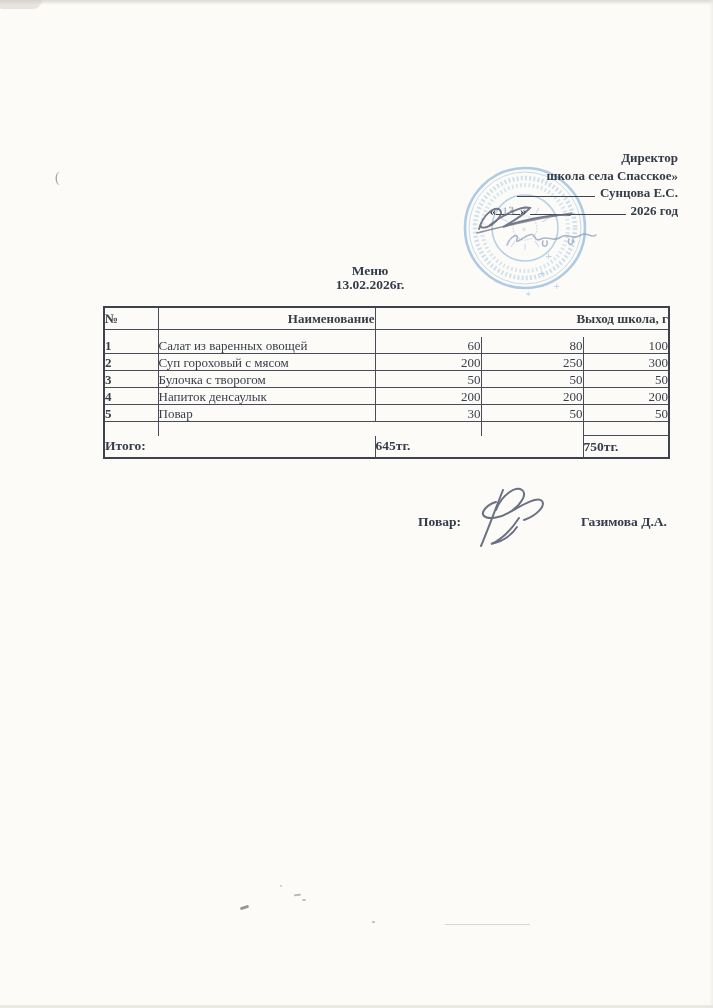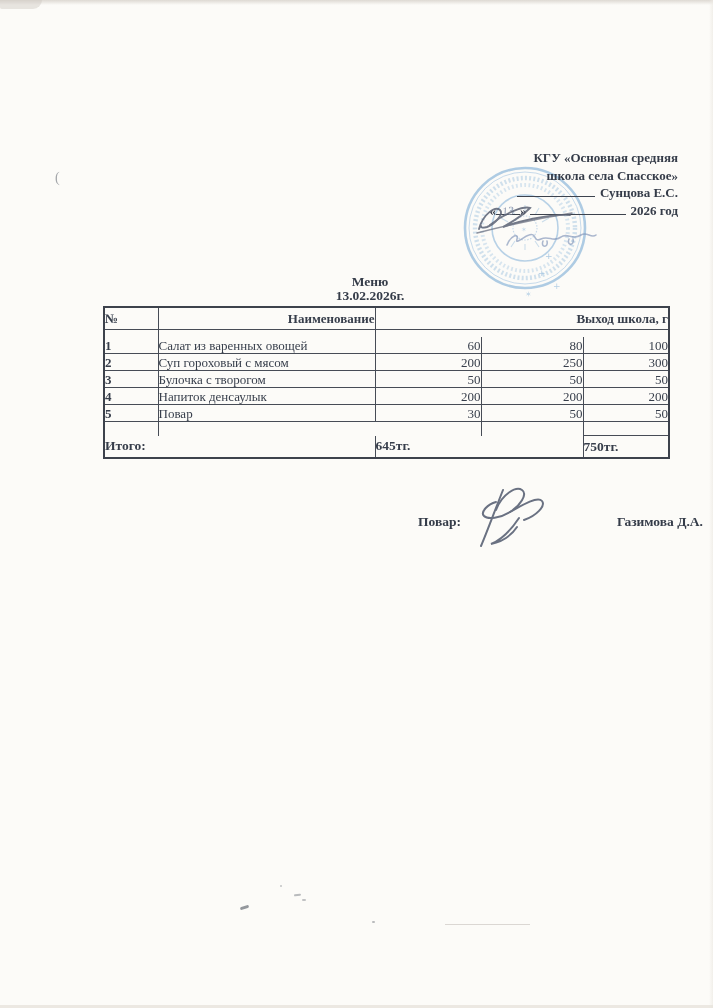--- a/index.html
+++ b/index.html
@@ -23,21 +23,21 @@
   .uline{display:inline-block;border-bottom:1.5px solid #3d434e;height:12px;vertical-align:baseline;}
   .u-sig{width:78px;margin-right:5px;}
   .u-day{width:24px;text-align:center;font-weight:normal;}
   .u-date{width:96px;margin:0 4px;}
   .hw-day{display:inline-block;font-style:italic;font-weight:normal;font-size:12px;
     color:#96a0b6;transform:rotate(-7deg);}
   
   .stamp{position:absolute;left:461px;top:163px;opacity:.85;filter:blur(.3px);}
   .hw-svg{position:absolute;pointer-events:none;}
   
-  .doc-title{position:absolute;top:275px;left:103px;width:534px;text-align:center;
+  .doc-title{position:absolute;top:264px;left:103px;width:534px;text-align:center;
     font-weight:bold;font-size:13.5px;line-height:14px;}
   
   .menu-table{position:absolute;left:103px;top:306px;border-collapse:collapse;
     table-layout:fixed;border:2px solid #3d424c;}
   .menu-table td{padding:0;font-size:13px;color:#373e4b;vertical-align:middle;overflow:hidden;white-space:nowrap;}
   .brd{border-right:1.5px solid #474c56;}
   .bld{border-left:1.5px solid #474c56;}
   .bbd{border-bottom:1.5px solid #474c56;}
   .btd{border-top:1.5px solid #474c56;}
   .r-head td{height:21px;font-weight:bold;}
@@ -45,21 +45,21 @@
   .r-day td{height:22px;font-weight:bold;}
   .day-label{font-style:italic;padding-left:8px;}
   .r-data td{height:16px;line-height:15px;}
   .r-bsp td{height:13px;line-height:13px;font-size:2px;}
   .r-total td{height:21px;font-weight:bold;font-size:13.5px;margin-top:32px;}
   .pl6{padding-left:6px;} .pl8{padding-left:8px;} .pl10{padding-left:10px;}
   .ctr{text-align:right;}
   .num-cell{font-weight:bold;}
   
   .footer-label{position:absolute;top:514px;left:418px;font-weight:bold;font-size:13.5px;}
-  .footer-name{position:absolute;top:514px;left:581px;font-weight:bold;font-size:13.5px;margin-left:36px;}
+  .footer-name{position:absolute;top:514px;left:581px;font-weight:bold;font-size:13.5px;}
   
   .paren-artifact{position:absolute;left:55px;top:170px;font-size:14px;color:#6a6f77;opacity:.6;}
   .speck{position:absolute;background:#686d76;border-radius:2px;}
   .sp1{left:240px;top:906px;width:9px;height:3px;transform:rotate(-18deg);opacity:.7;}
   .sp2{left:294px;top:894px;width:7px;height:2px;transform:rotate(-8deg);opacity:.45;}
   .sp3{left:302px;top:899px;width:4px;height:2px;opacity:.4;}
   .sp4{left:280px;top:885px;width:2px;height:2px;opacity:.4;}
   .sp5{left:372px;top:921px;width:3px;height:2px;opacity:.45;}
   .smudge{left:445px;top:924px;width:85px;height:1px;background:#b9b4ad;opacity:.5;border-radius:0;}
 </style>
@@ -86,21 +86,21 @@
     <g fill="#8ab5da" font-family="'DejaVu Sans',sans-serif">
       <text x="84" y="96" font-size="9" opacity=".8">+</text>
       <text x="77" y="113" font-size="9" opacity=".75">+</text>
       <text x="92" y="126" font-size="9" opacity=".7">+</text>
       <text x="64" y="134" font-size="8" opacity=".6">✶</text>
       <text x="60" y="69" font-size="7" opacity=".55">✶</text>
     </g>
   </svg>
 
   <div class="approval">
-    <div>КГУ «Основная средняя</div>
+    <div>Директор</div>
     <div>школа села Спасское»</div>
     <div>
       <span class="uline u-sig"></span><span>Сунцова Е.С.</span>
     </div>
     <div>
       <span>«</span><span class="uline u-day"><span class="hw-day">13</span></span><span>»</span><span class="uline u-date"></span><span>2026 год</span>
     </div>
   </div>
 
   <svg class="hw-svg" style="left:472px;top:202px" width="106" height="38" viewBox="0 0 106 38">

